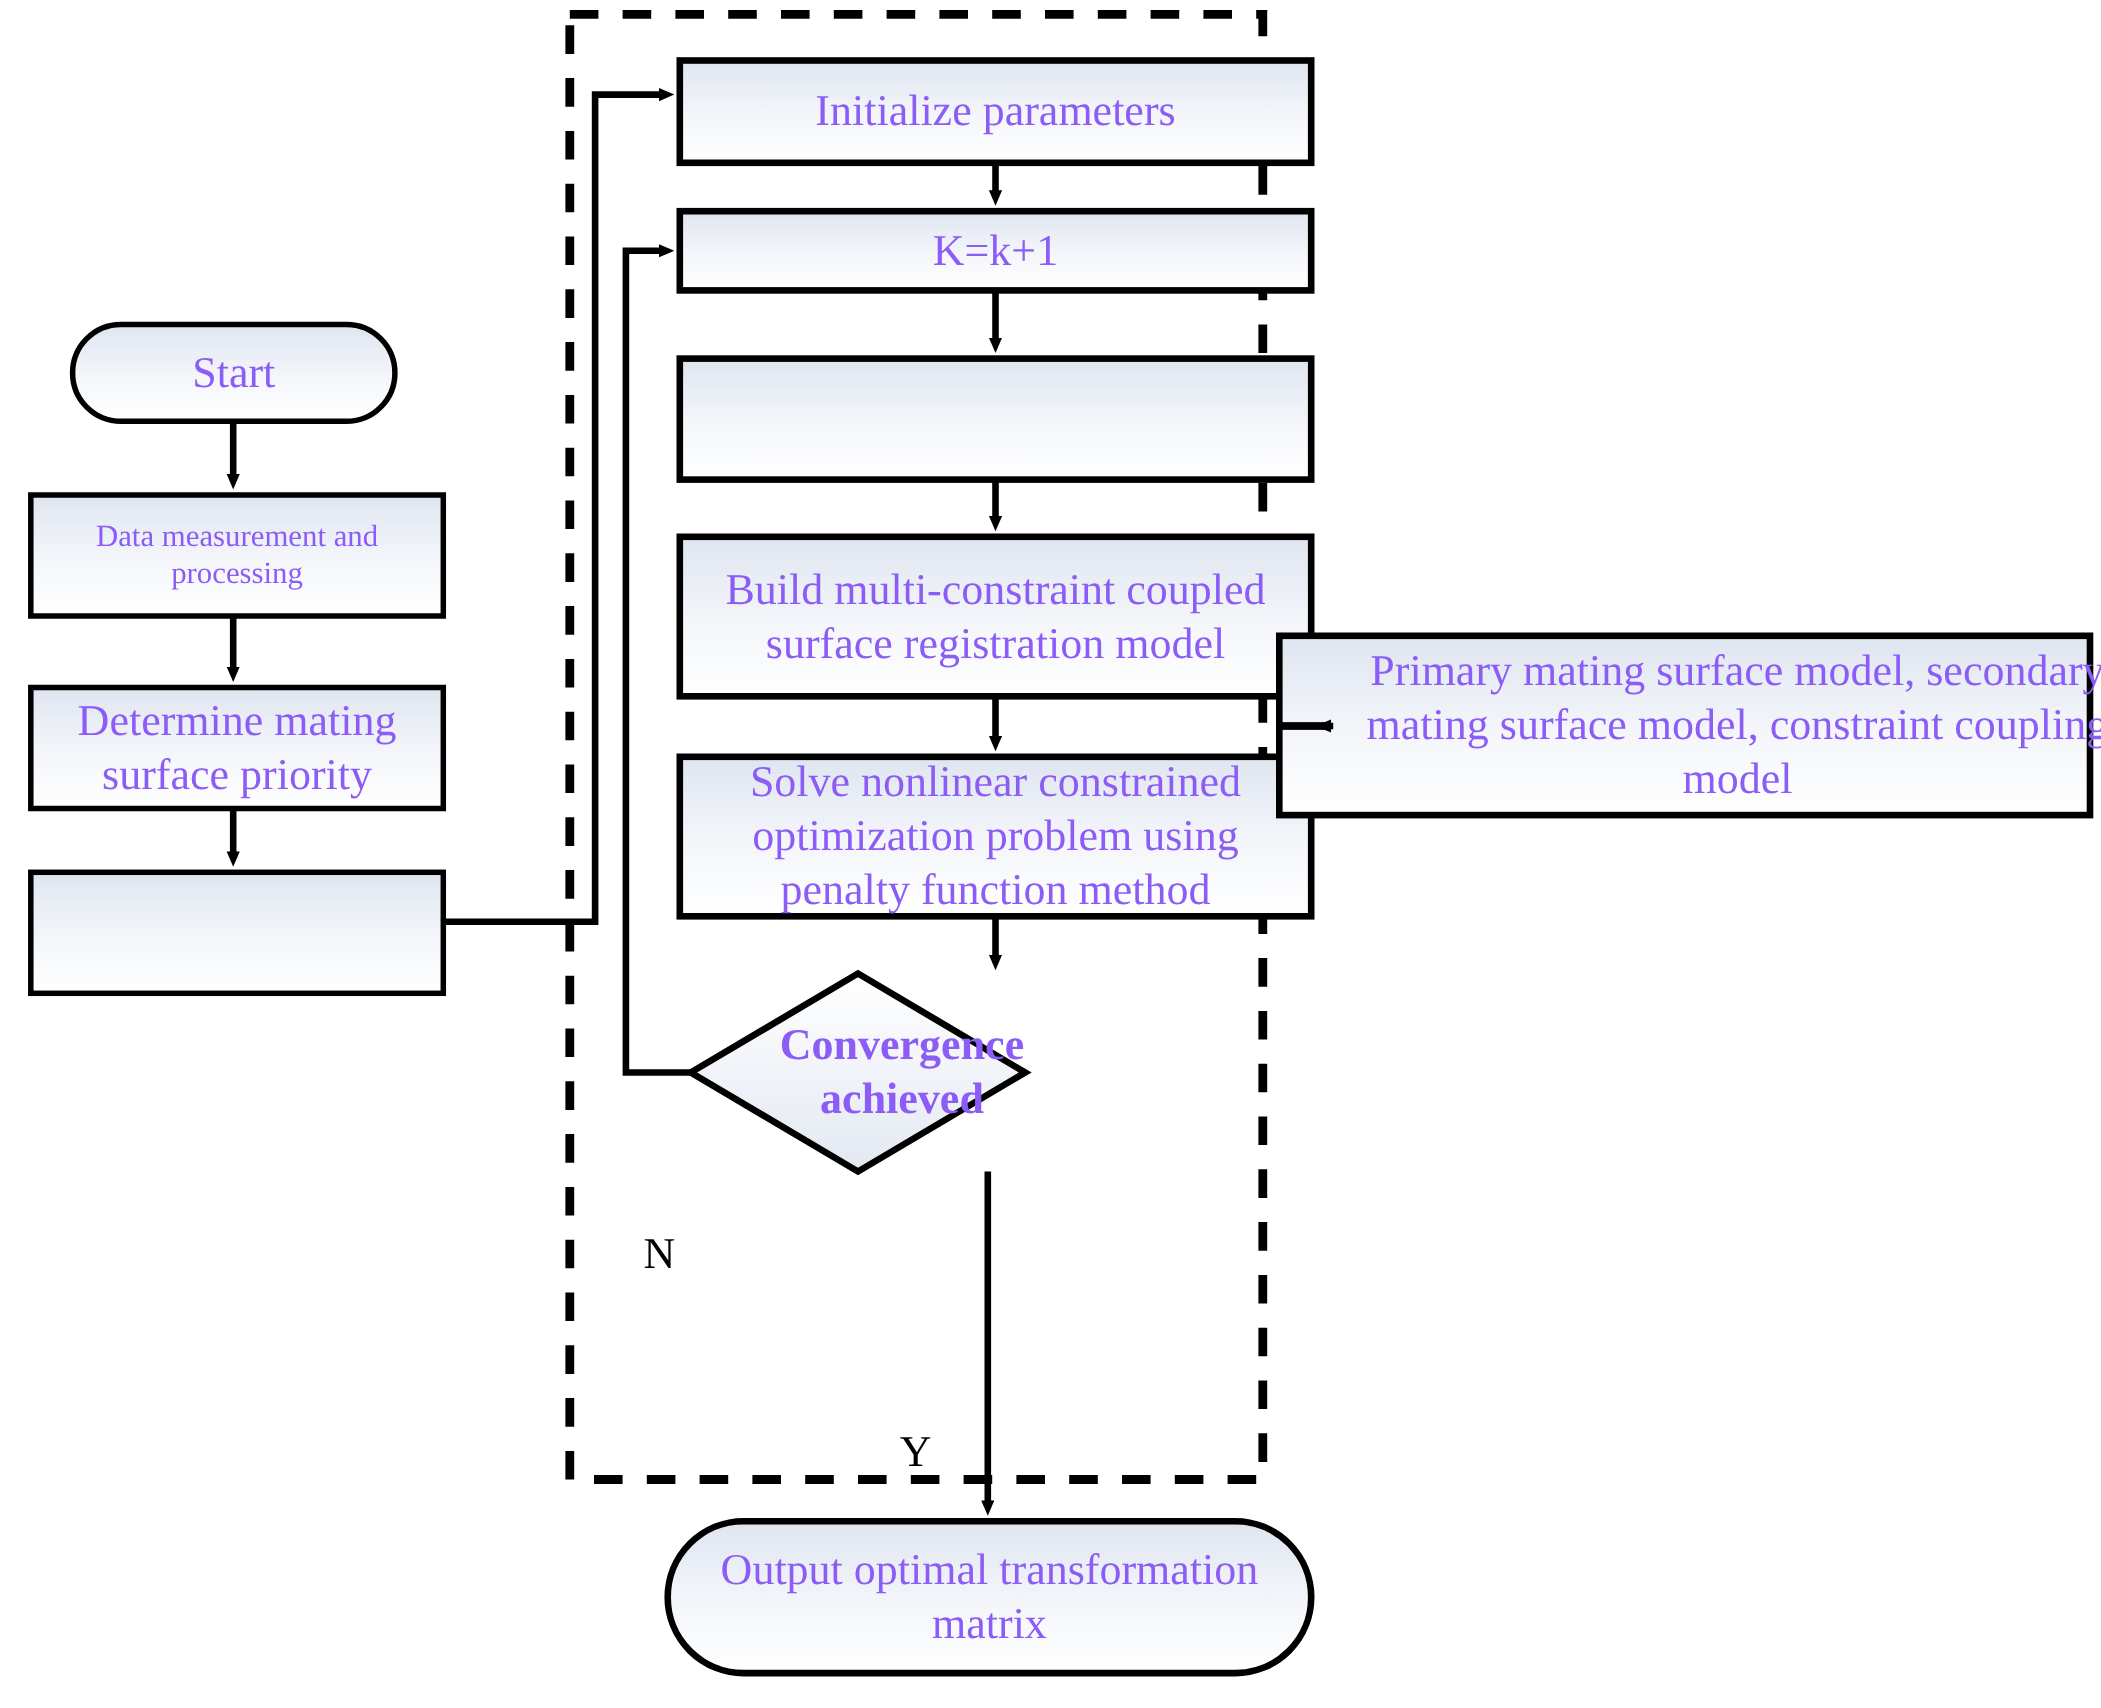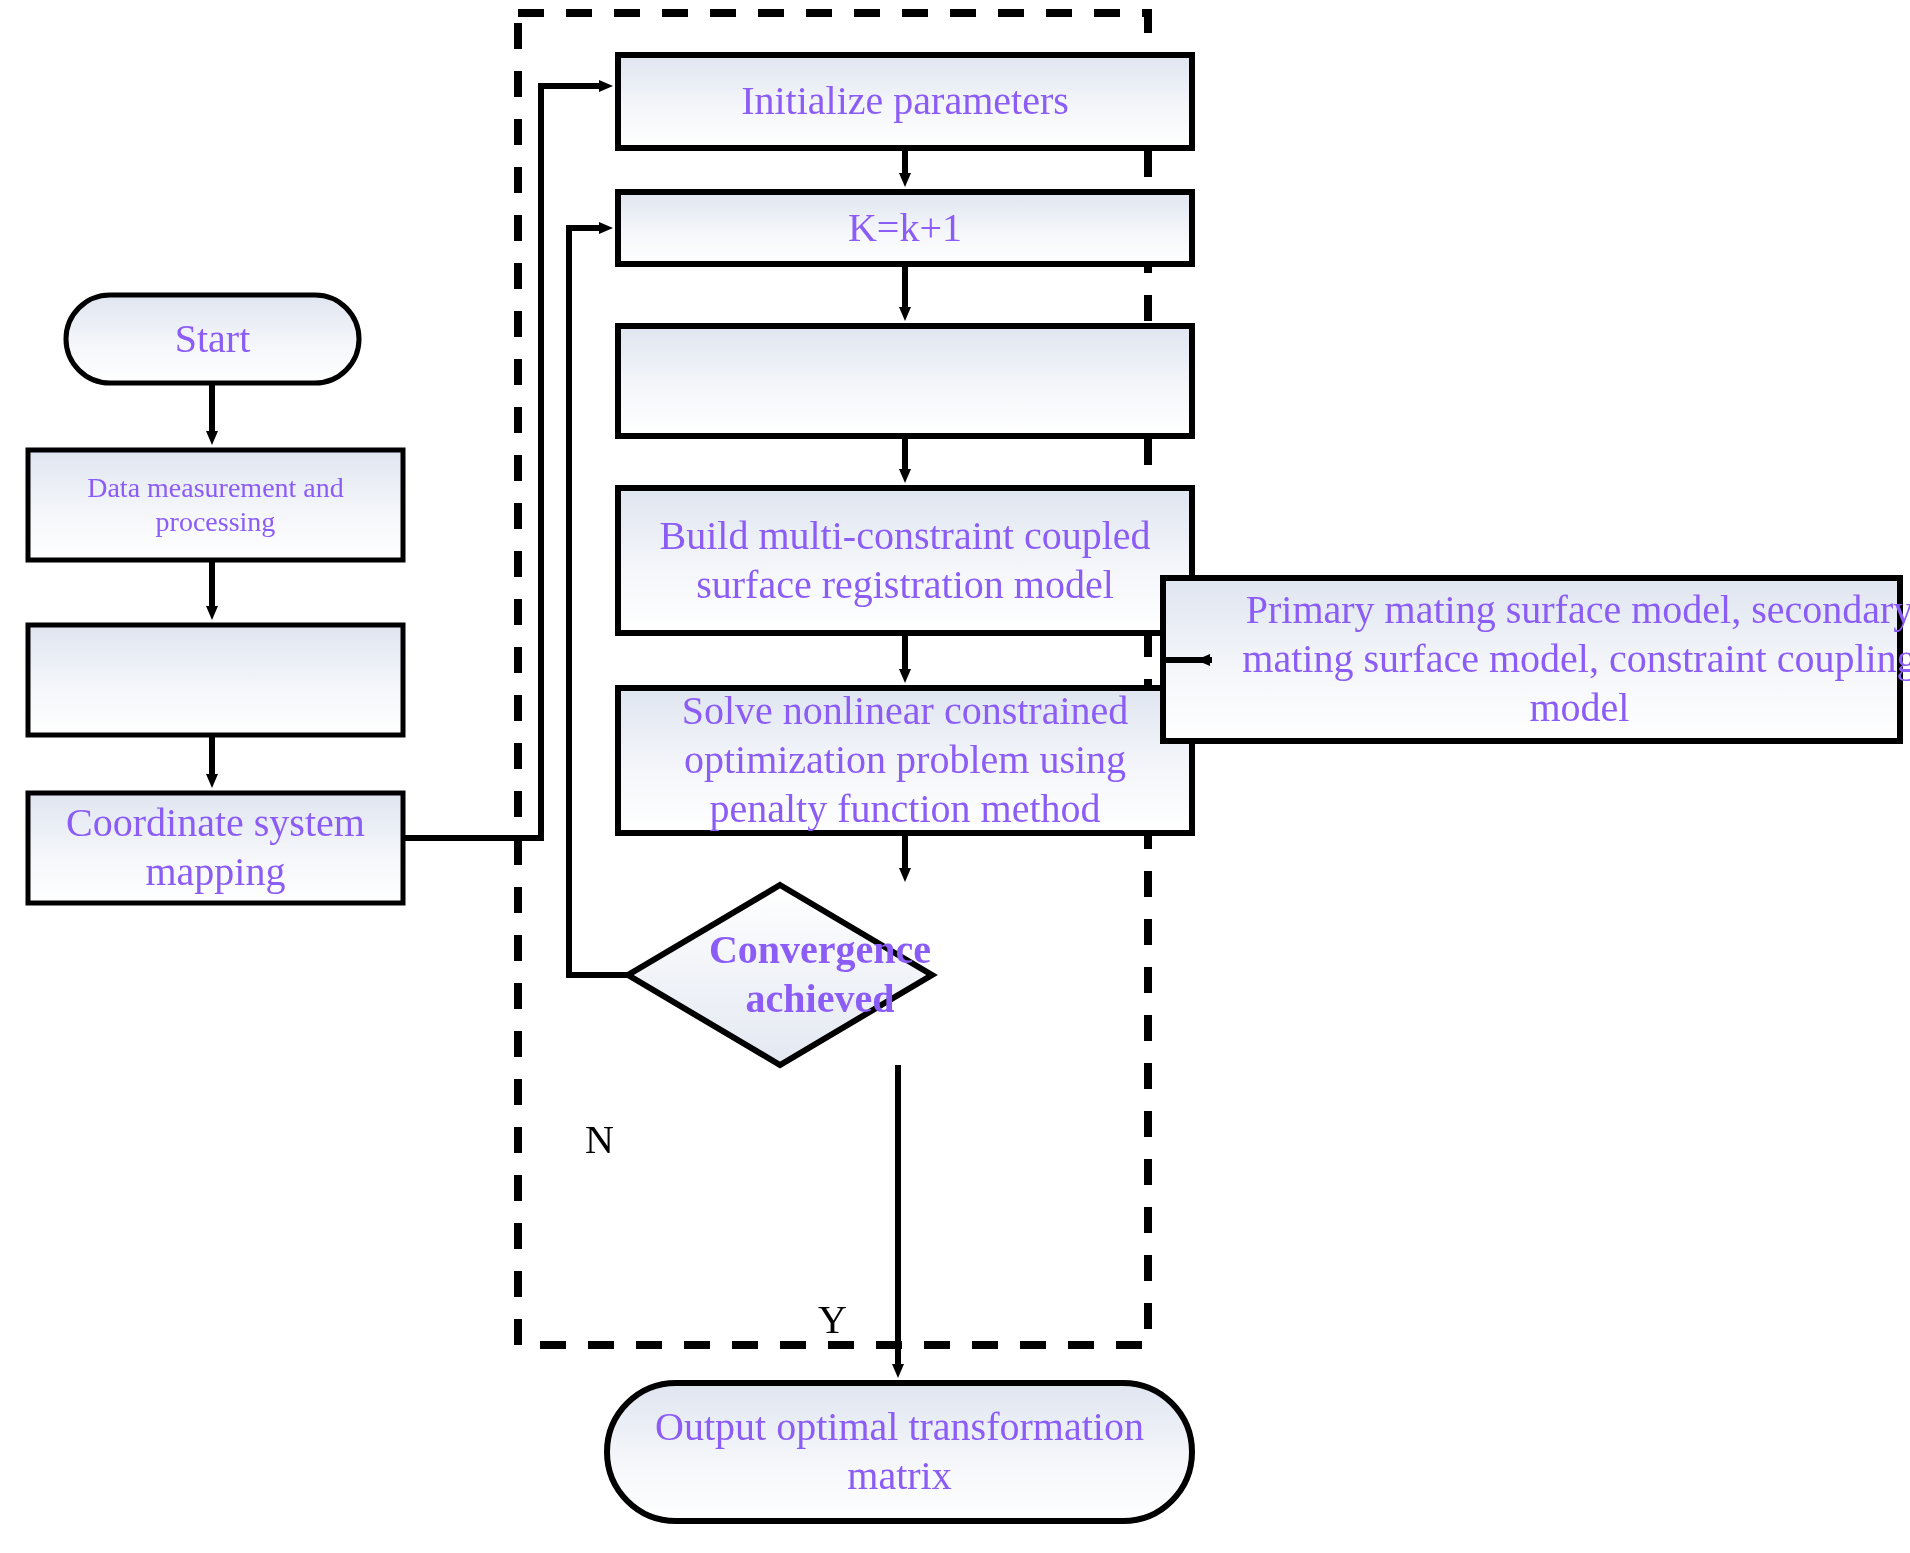--- a/index.html
+++ b/index.html
@@ -97,22 +97,22 @@
 
     <path d="M628,975 L569,975 L569,228 L601,228" stroke="#000" stroke-width="6" fill="none" marker-end="url(#ah)"></path>
 
     <line x1="898" y1="1065" x2="898" y2="1366" stroke="#000" stroke-width="6" fill="none" marker-end="url(#ah)"></line>
   </svg>
 
   <div class="nodeText" style="left:66px;top:295px;width:293px;height:88px;font-size:40px;">Start</div>
 
   <div class="nodeText" style="left:34px;top:450px;width:363px;height:110px;font-size:28px;">Data measurement and processing</div>
 
+  <div class="nodeText" style="left:46px;top:625px;width:339px;height:110px;font-size:40px;">Determine mating surface priority</div>
 
-  <div class="nodeText" style="left:46px;top:793px;width:339px;height:110px;font-size:40px;">Coordinate system mapping</div>
 
   <div class="nodeText" style="left:618px;top:55px;width:574px;height:93px;font-size:40px;">Initialize parameters</div>
 
   <div class="nodeText" style="left:618px;top:192px;width:574px;height:72px;font-size:40px;">K=k+1</div>
 
 
   <div class="nodeText" style="left:630px;top:488px;width:550px;height:145px;font-size:40px;">Build multi-constraint coupled surface registration model</div>
 
   <div class="nodeText" style="left:630px;top:688px;width:550px;height:145px;font-size:40px;">Solve nonlinear constrained optimization problem using penalty function method</div>
 

